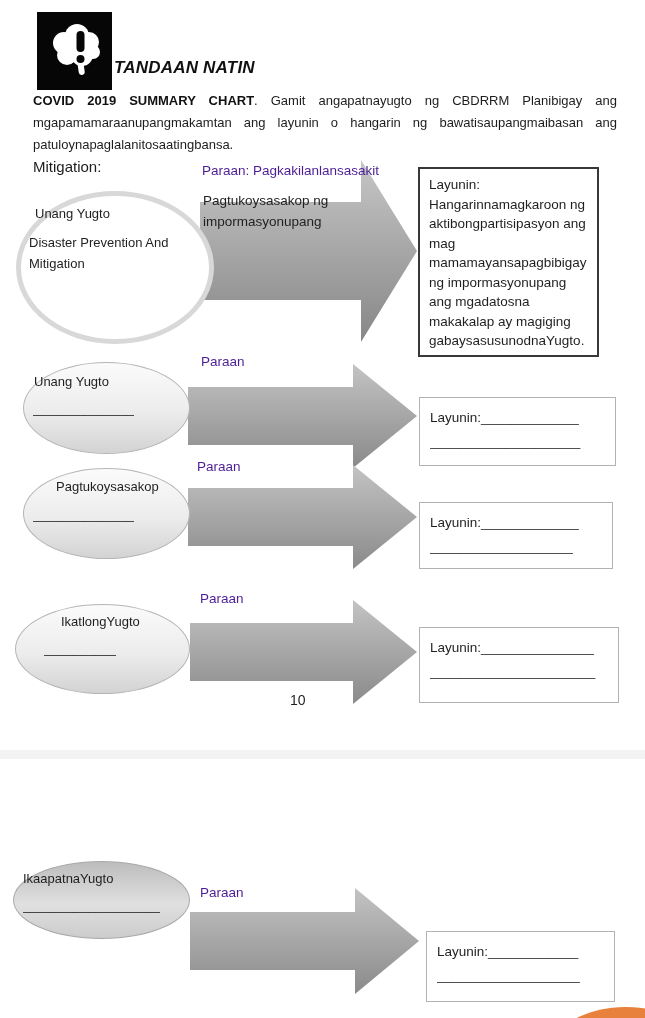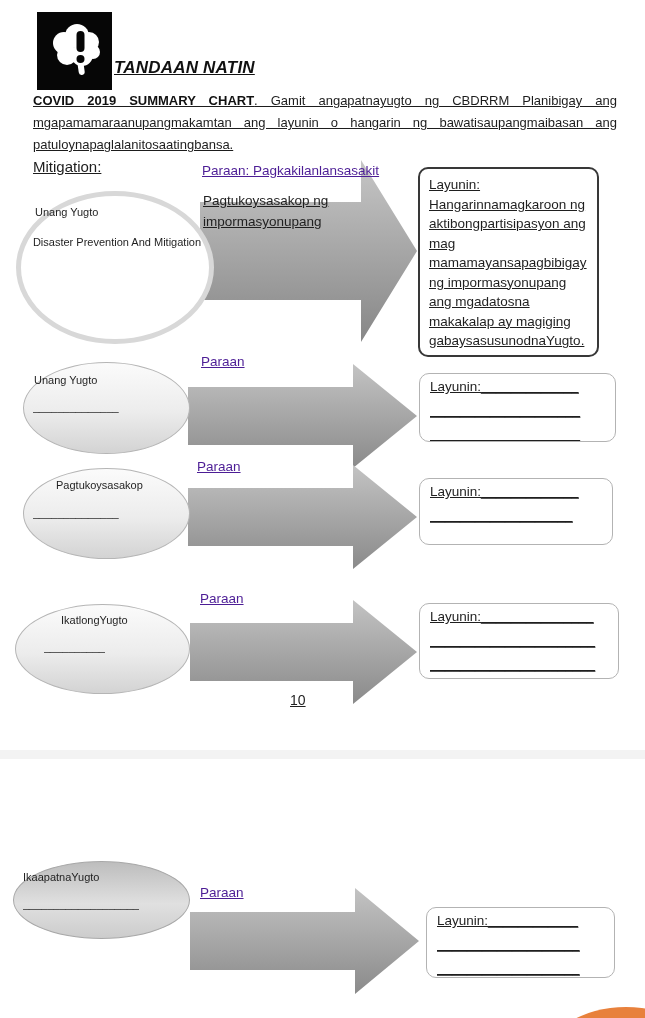--- a/index.html
+++ b/index.html
@@ -2,45 +2,45 @@
 <html><head>
 <meta charset="utf-8">
 <style>
   html,body{margin:0;padding:0;}
   body{
     width:645px;height:1018px;position:relative;overflow:hidden;
     background:#ffffff;
     font-family:"Liberation Sans", sans-serif;
     color:#222;
   }
-  .abs{position:absolute;text-decoration:underline;}
+  .abs{position:absolute;}
   
   .icon-box{left:37px;top:12px;width:75px;height:78px;}
   .doc-title{left:114px;top:58px;font-size:17px;font-weight:bold;font-style:italic;color:#111;letter-spacing:.2px;}
   .intro{left:33px;top:90px;width:584px;font-size:13px;line-height:22px;text-align:justify;color:#1d1d1d;}
   .intro b{color:#111;}
   .example{left:33px;top:158px;font-size:15px;color:#1d1d1d;}
   
   .ellipse{border-radius:50%;z-index:2;box-sizing:border-box;}
-  .ellipse .etext{position:absolute;font-size:11px;color:#1f1f1f;white-space:nowrap;text-align:center;}
+  .ellipse .etext{position:absolute;font-size:13px;color:#1f1f1f;white-space:nowrap;}
   .ellipse .ewrap{white-space:normal;line-height:21px;}
   .e1{left:16px;top:191px;width:198px;height:153px;background:#fff;border:5px solid #d8d8d8;}
   .e-grad{background:linear-gradient(180deg,#fbfbfb 0%,#ececec 55%,#d3d3d3 100%);border:1px solid #b5b5b5;}
   .e2{left:23px;top:362px;width:167px;height:92px;}
   .e3{left:23px;top:468px;width:167px;height:91px;}
   .e4{left:15px;top:604px;width:175px;height:90px;}
   .e5{left:13px;top:861px;width:177px;height:78px;background:linear-gradient(180deg,#bdbdbd 0%,#e0e0e0 55%,#cccccc 100%);border:1px solid #a8a8a8;}
   
   .arrow{z-index:1;}
   .paraan{font-size:13.5px;color:#4c1d95;z-index:3;white-space:nowrap;}
   .paraan2{font-size:13.5px;color:#1f1f1f;z-index:3;width:160px;line-height:21px;}
   
-  .lbox{box-sizing:border-box;background:#fff;font-size:13.5px;color:#1f1f1f;z-index:2;border-radius:10px;}
+  .lbox{box-sizing:border-box;background:#fff;font-size:13.5px;color:#1f1f1f;z-index:2;}
   .lbox-1{left:418px;top:167px;width:181px;height:190px;border:2px solid #383838;padding:6px 9px;line-height:19.5px;overflow:hidden;word-wrap:break-word;}
-  .lbox-s{border:1px solid #b3b3b3;padding:1px 10px;line-height:24px;overflow:hidden;white-space:nowrap;}
+  .lbox-s{border:1px solid #b3b3b3;padding:8px 10px;line-height:24px;overflow:hidden;white-space:nowrap;margin-top:24px;}
   .lbox-2{left:419px;top:373px;width:197px;height:69px;}
   .lbox-3{left:419px;top:478px;width:194px;height:67px;}
   .lbox-4{left:419px;top:603px;width:200px;height:76px;}
   .lbox-5{left:426px;top:907px;width:189px;height:71px;}
   .blank{color:#2a2a2a;}
   .bline{display:block;white-space:nowrap;overflow:hidden;color:#2a2a2a;}
   .eblank{font-size:13.5px;color:#2a2a2a;white-space:nowrap;overflow:hidden;}
   
   .pagenum{left:290px;top:692px;font-size:14px;color:#1f1f1f;}
   .page-gap{left:0;top:750px;width:645px;height:9px;background:#f3f3f3;z-index:5;}

